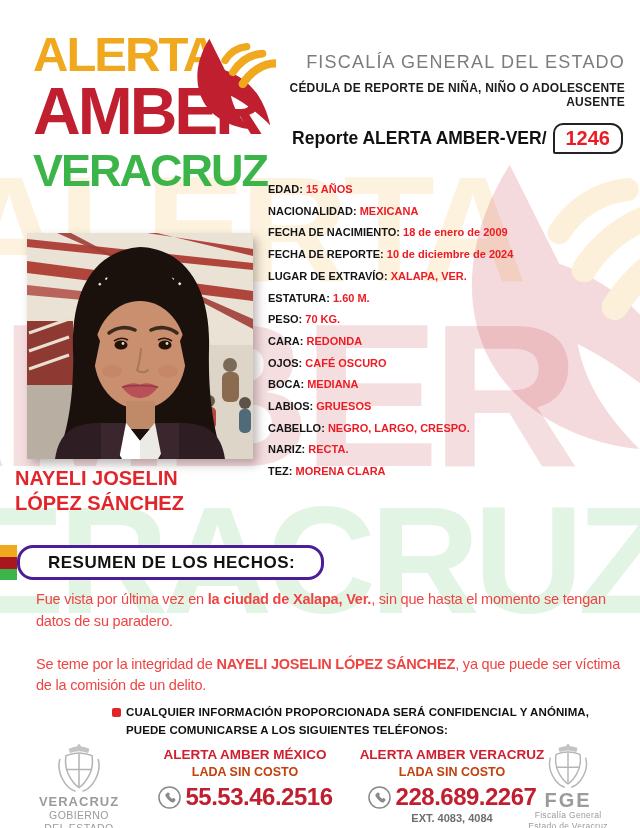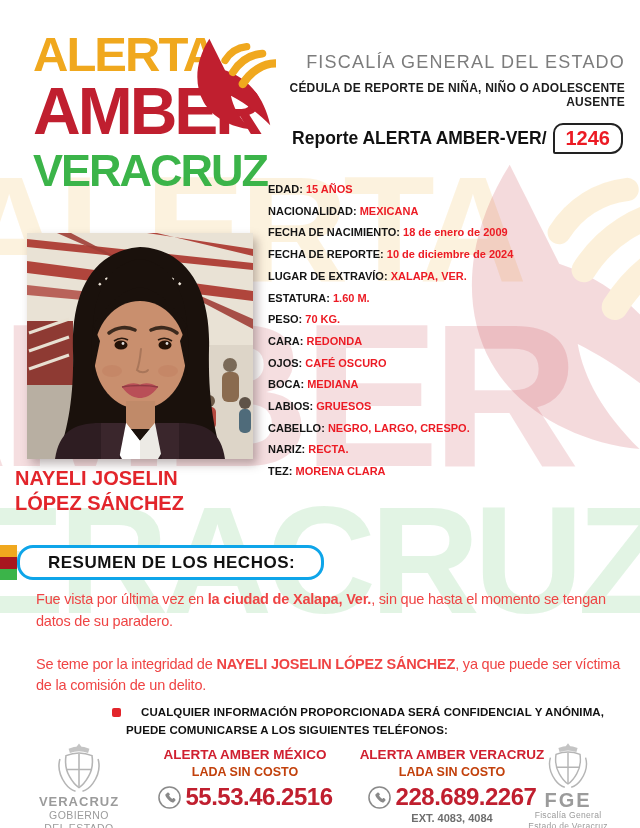--- a/index.html
+++ b/index.html
@@ -42,31 +42,31 @@
   .field .val { color:#EC1B24; }
   
   .photo { position:absolute; left:27px; top:233px; width:226px; height:226px; z-index:2;
            box-shadow:4px 5px 9px rgba(70,45,45,0.35); background:#ddd5c8; }
   .name { position:absolute; left:15px; top:466px; width:250px; 
           font-weight:bold; font-size:20px; line-height:1.25; color:#E2252B; z-index:2; }
   
   .resumen-row { position:absolute; left:0; top:545px; z-index:2; display:flex; align-items:stretch; }
   .resumen-blocks { display:flex; flex-direction:column; width:17px; }
   .resumen-blocks span { height:11.8px; width:17px; }
-  .resumen-box { border:3px solid #0ea5e9; border-radius:16px; background:#fff;
+  .resumen-box { border:3px solid #4c1d95; border-radius:16px; background:#fff;
                  padding:4px 26px 4px 28px; font-weight:bold; font-size:17px; color:#111;
                  letter-spacing:0.5px; display:flex; align-items:center; }
   
   .summary { position:absolute; left:36px; top:589px; width:588px; font-size:14.5px;
              line-height:1.5; color:#ef4444; z-index:2; letter-spacing:-0.2px; }
   .summary p + p { margin-top:21px; }
   
   .notice { position:absolute; left:112px; top:704px; z-index:2; font-size:11.5px;
             font-weight:bold; color:#111; line-height:1.55; letter-spacing:0.1px; }
-  .notice-line1 { display:flex; align-items:center; gap:20px; }
+  .notice-line1 { display:flex; align-items:center; gap:5px; }
   .bullet { width:9px; height:9px; background:#E2252B; border-radius:2px; flex:none; }
   .notice-line2 { margin-left:14px; }
   
   .phone-block { position:absolute; top:747px; width:200px; text-align:center; z-index:2; }
   .phone-mx  { left:145px; }
   .phone-ver { left:352px; }
   .phone-title { font-size:13.5px; font-weight:bold; color:#D02030; }
   .phone-sub { font-size:12.5px; font-weight:bold; color:#c2410c; margin-top:3px; }
   .phone-row { display:flex; align-items:center; justify-content:center; gap:5px; margin-top:4px; }
   .phone-number { font-size:24px; font-weight:bold; color:#C01F2F; letter-spacing:-0.5px; }

